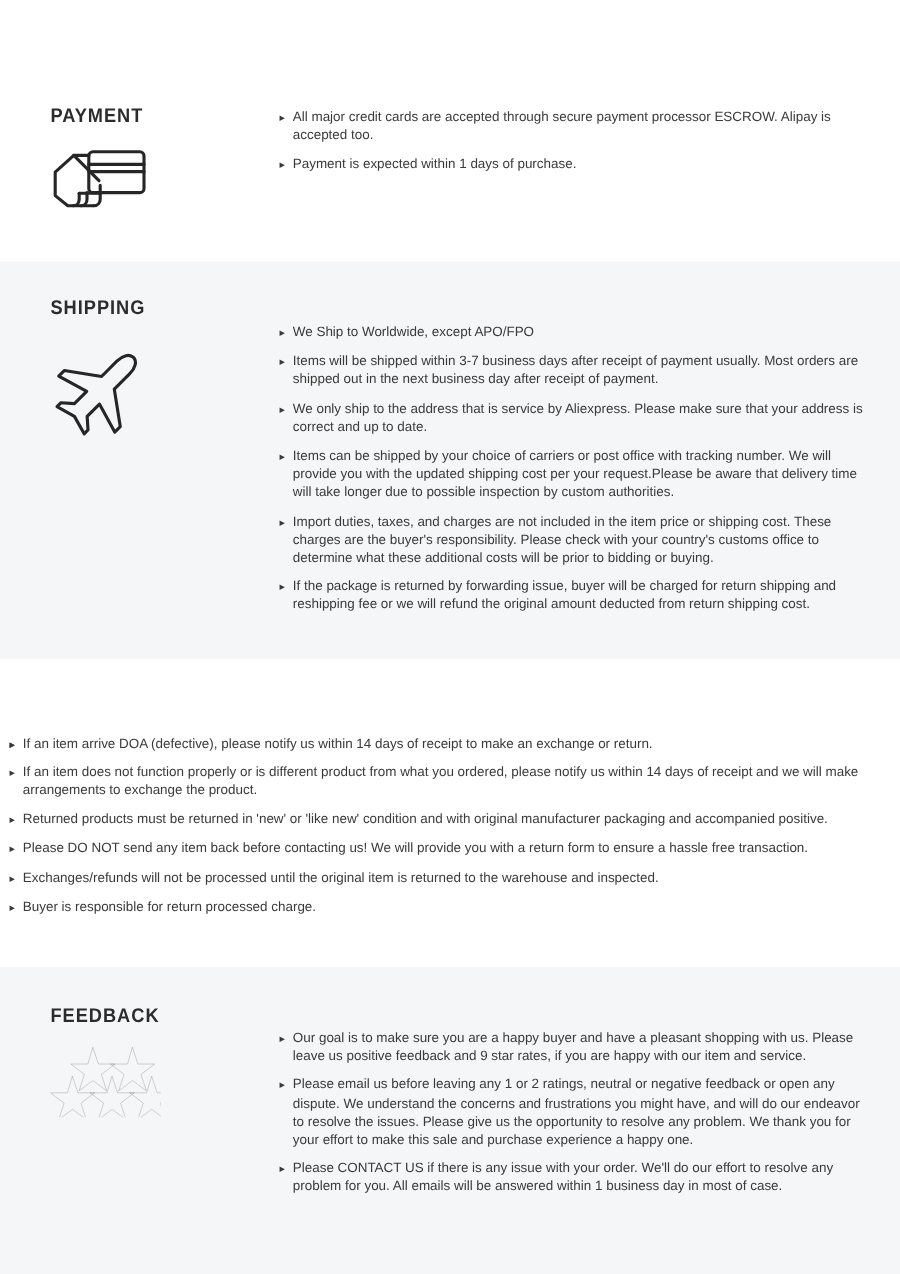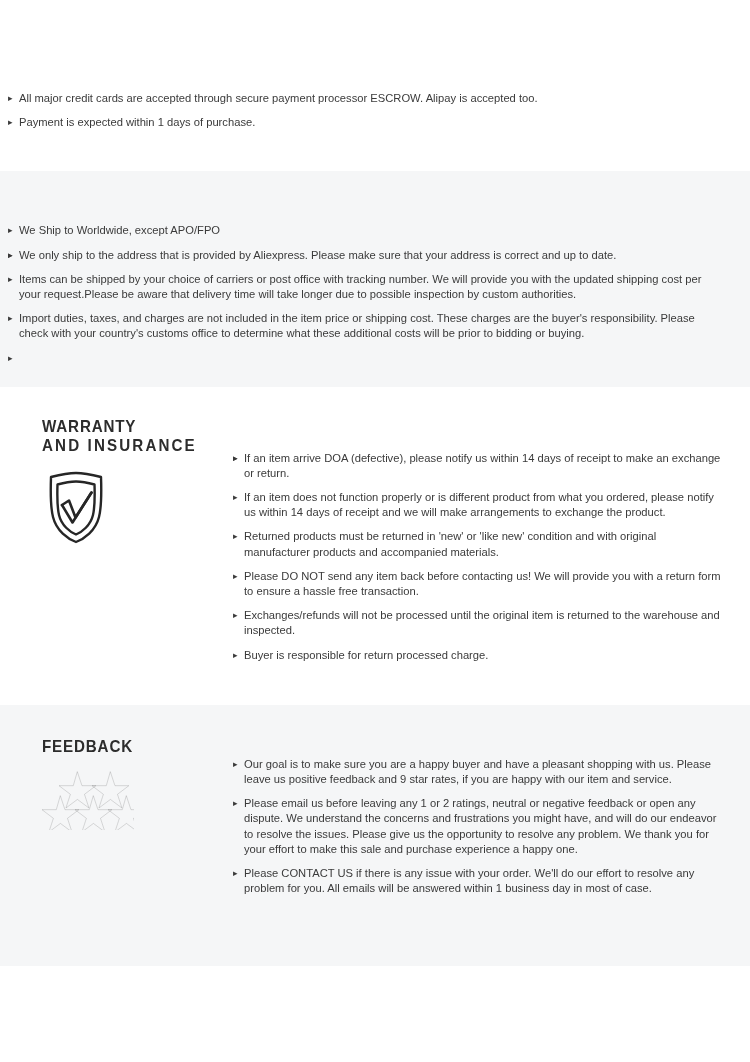--- a/index.html
+++ b/index.html
@@ -104,62 +104,79 @@
   #sec-feedback .right-col { padding-top: 20px; }
 
   svg { display: block; }
 </style>
 </head>
 <body>
 
 <div class="page">
 
   <div class="section plain" id="sec-payment">
+    <div class="left-col">
+      <div class="sec-title">PAYMENT</div>
+      <div class="icon-wrap">
+        <svg width="82" height="56" viewBox="0 0 82 56" fill="none" stroke="#262626" stroke-width="2.6" stroke-linejoin="round" stroke-linecap="round">
+
+          <rect x="32" y="5.5" width="46" height="34" rx="3.5"></rect>
+          <line x1="32" y1="16" x2="78" y2="16"></line>
+          <line x1="32" y1="22" x2="78" y2="22"></line>
+
+          <path d="M32 8.5 L19.5 8.5 L4 22.5 L4 42 L14.5 50.5 L36 50.5"></path>
+          <path d="M36 50.5 C40 50.5 41.5 47.5 41.5 45 L41.5 40"></path>
+
+          <path d="M19.5 8.5 L40.5 29.5"></path>
+
+          <path d="M30.5 39.5 L30.5 45 C30.5 48 28.8 50.5 25.5 50.5"></path>
+          <path d="M24 40 L24 45 C24 48 22.3 50.5 19 50.5"></path>
+          <path d="M41.5 40 L24 40"></path>
+          <path d="M41.5 33.5 L41.5 40"></path>
+        </svg>
+      </div>
+    </div>
     <div class="right-col">
       <ul class="bullets">
         <li><span class="tri">▸</span><span>All major credit cards are accepted through secure payment processor ESCROW.  Alipay is accepted too.</span></li>
         <li><span class="tri">▸</span><span>Payment is expected within 1 days of purchase.</span></li>
       </ul>
     </div>
   </div>
 
   <div class="section shade" id="sec-shipping">
+    <div class="left-col">
+      <div class="sec-title">SHIPPING</div>
+      <div class="icon-wrap">
+        <svg width="86" height="86" viewBox="0 0 86 86" fill="none" stroke="#262626" stroke-width="2.6" stroke-linejoin="round" stroke-linecap="round">
+          <g transform="rotate(45 43 43)">
+            <path d="M43 6 C47.5 6 50.5 11 50.5 18 L50.5 36 L76 54.5 L76 61 L50.5 53.5 L50.5 68 L59 75.5 L59 80 L43 75.5 L27 80 L27 75.5 L35.5 68 L35.5 53.5 L10 61 L10 54.5 L35.5 36 L35.5 18 C35.5 11 38.5 6 43 6 Z"></path>
+          </g>
+        </svg>
+      </div>
+    </div>
     <div class="right-col">
       <ul class="bullets">
         <li><span class="tri">▸</span><span>We Ship to Worldwide, except APO/FPO</span></li>
-        <li><span class="tri">▸</span></li>
-        <li><span class="tri">▸</span><span>We only ship to the address that is provided by Aliexpress. Please make sure that your address is correct and up to date.</span></li>
+        <li><span class="tri">▸</span><span>Items will be shipped within 3-7 business days after receipt of payment usually. Most orders are shipped out in the next business day after receipt of payment.</span></li>
+        <li><span class="tri">▸</span><span>We only ship to the address that is service by Aliexpress. Please make sure that your address is correct and up to date.</span></li>
         <li><span class="tri">▸</span><span>Items can be shipped by your choice of carriers or post office with tracking number. We will provide you with the updated shipping cost per your request.Please be aware that delivery time will take longer due to possible inspection by custom authorities.</span></li>
         <li><span class="tri">▸</span><span>Import duties, taxes, and charges are not included in the item price or shipping cost. These charges are the buyer's responsibility. Please check with your country's customs office to determine what these additional costs will be prior to bidding or buying.</span></li>
-        <li><span class="tri">▸</span></li>
+        <li><span class="tri">▸</span><span>If the package is returned by forwarding issue, buyer will be charged for return shipping and reshipping fee or we will refund the original amount deducted from return shipping cost.</span></li>
       </ul>
     </div>
   </div>
 
   <div class="section plain" id="sec-warranty">
-    <div class="left-col">
-      <div class="sec-title"><span>WARRANTY</span><span class="line2">AND INSURANCE</span></div>
-      <div class="icon-wrap">
-        <svg width="68" height="76" viewBox="0 0 68 76" fill="none" stroke="#262626" stroke-width="2.4" stroke-linejoin="round" stroke-linecap="round">
-
-          <path d="M34 4 C25 4 17 6 9 8 C9 8 8 36 11 48 C14.5 62 26 70 34 73 C42 70 53.5 62 57 48 C60 36 59 8 59 8 C51 6 43 4 34 4 Z"></path>
-
-          <path d="M34 12.5 C27 12.5 21 14 15.5 15.5 C15.5 15.5 14.8 36.5 17 46 C19.5 56.5 28 63 34 65.5 C40 63 48.5 56.5 51 46 C53.2 36.5 52.5 15.5 52.5 15.5 C47 14 41 12.5 34 12.5 Z"></path>
-
-          <path d="M20 36 L27 31.5 L33.5 48.5 L49.5 23.5" stroke-width="2.6"></path>
-          <path d="M20 36 L30.5 53.5 L49.5 23.5" stroke-width="2.6"></path>
-        </svg>
-      </div>
-    </div>
     <div class="right-col">
       <ul class="bullets">
         <li><span class="tri">▸</span></li>
         <li><span class="tri">▸</span><span>If an item arrive DOA (defective), please notify us within 14 days of receipt to make an exchange or return.</span></li>
         <li><span class="tri">▸</span><span>If an item does not function properly or is different product from what you ordered, please notify us within 14 days of receipt and we will make arrangements to exchange the product.</span></li>
-        <li><span class="tri">▸</span><span>Returned products must be returned in 'new' or 'like new' condition and with original manufacturer products and accompanied materials.</span></li>
+        <li><span class="tri">▸</span><span>Returned products must be returned in 'new' or 'like new' condition and with original manufacturer packaging and accompanied positive.</span></li>
         <li><span class="tri">▸</span><span>Please DO NOT send any item back before contacting us! We will provide you with a return form to ensure a hassle free transaction.</span></li>
         <li><span class="tri">▸</span><span>Exchanges/refunds will not be processed until the original item is returned to the warehouse and inspected.</span></li>
         <li><span class="tri">▸</span><span>Buyer is responsible for return processed charge.</span></li>
       </ul>
     </div>
   </div>
 
   <div class="section shade" id="sec-feedback">
     <div class="left-col">
       <div class="sec-title">FEEDBACK</div>

